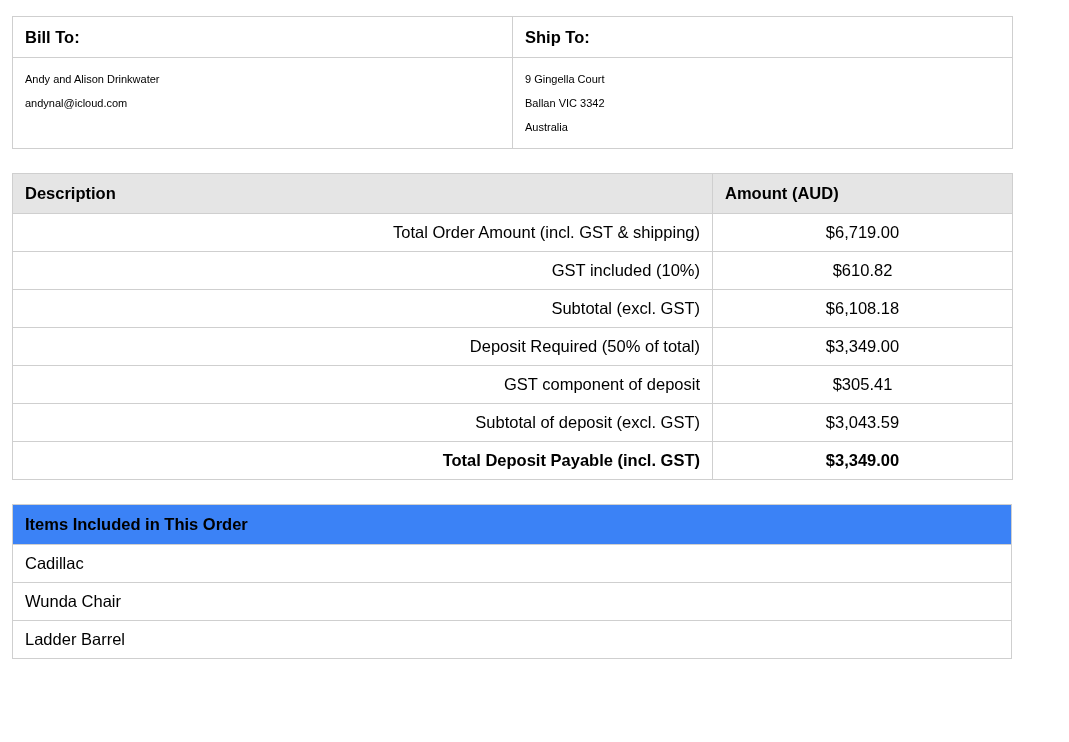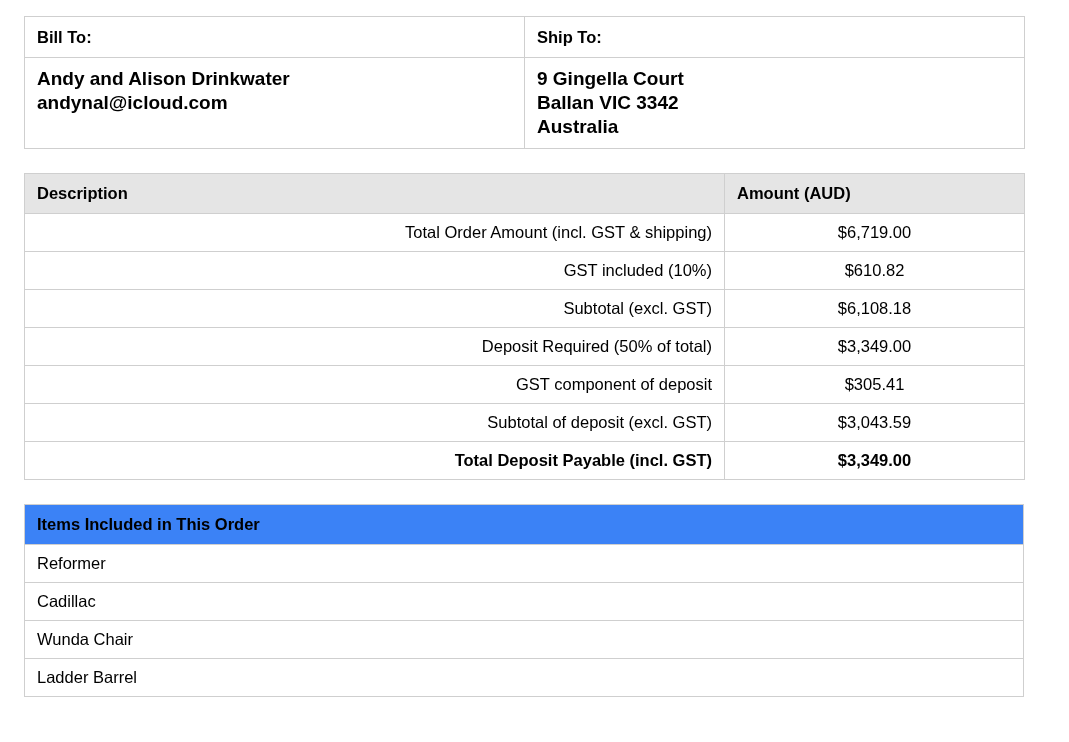--- a/index.html
+++ b/index.html
@@ -12,21 +12,21 @@
     height: 742px;
     font-family: "Liberation Sans", sans-serif;
     color: #000000;
     -webkit-font-smoothing: antialiased;
   }
   .page {
     position: relative;
     width: 1069px;
     height: 605px;
     box-sizing: border-box;
-    padding: 16px 44px 0 24px;
+    padding: 16px 44px 0 12px;
   }
 
   table {
     border-collapse: collapse;
     width: 1000px;
     table-layout: fixed;
   }
 
   
   .addr-table {
@@ -38,22 +38,22 @@
     padding: 9px 12px 9px 12px;
   }
   .addr-table th {
     text-align: left;
     font-size: 16.5px;
     font-weight: bold;
     height: 22px;
     line-height: 22px;
   }
   .addr-table td {
-    font-size: 19px;
-    font-weight: bold;
+    font-size: 11px;
+    font-weight: normal;
     line-height: 24px;
     height: 62px;
   }
   .col-left  { width: 500px; }
   .col-right { width: 500px; }
 
   
   .summary-table {
     margin-top: 24px;
   }
@@ -167,23 +167,20 @@
       </tr>
     </tbody>
   </table>
 
   <table class="items-table">
     <tbody>
       <tr>
         <th>Items Included in This Order</th>
       </tr>
       <tr>
-        <td>Reformer</td>
-      </tr>
-      <tr>
         <td>Cadillac</td>
       </tr>
       <tr>
         <td>Wunda Chair</td>
       </tr>
       <tr>
         <td>Ladder Barrel</td>
       </tr>
     </tbody>
   </table>

